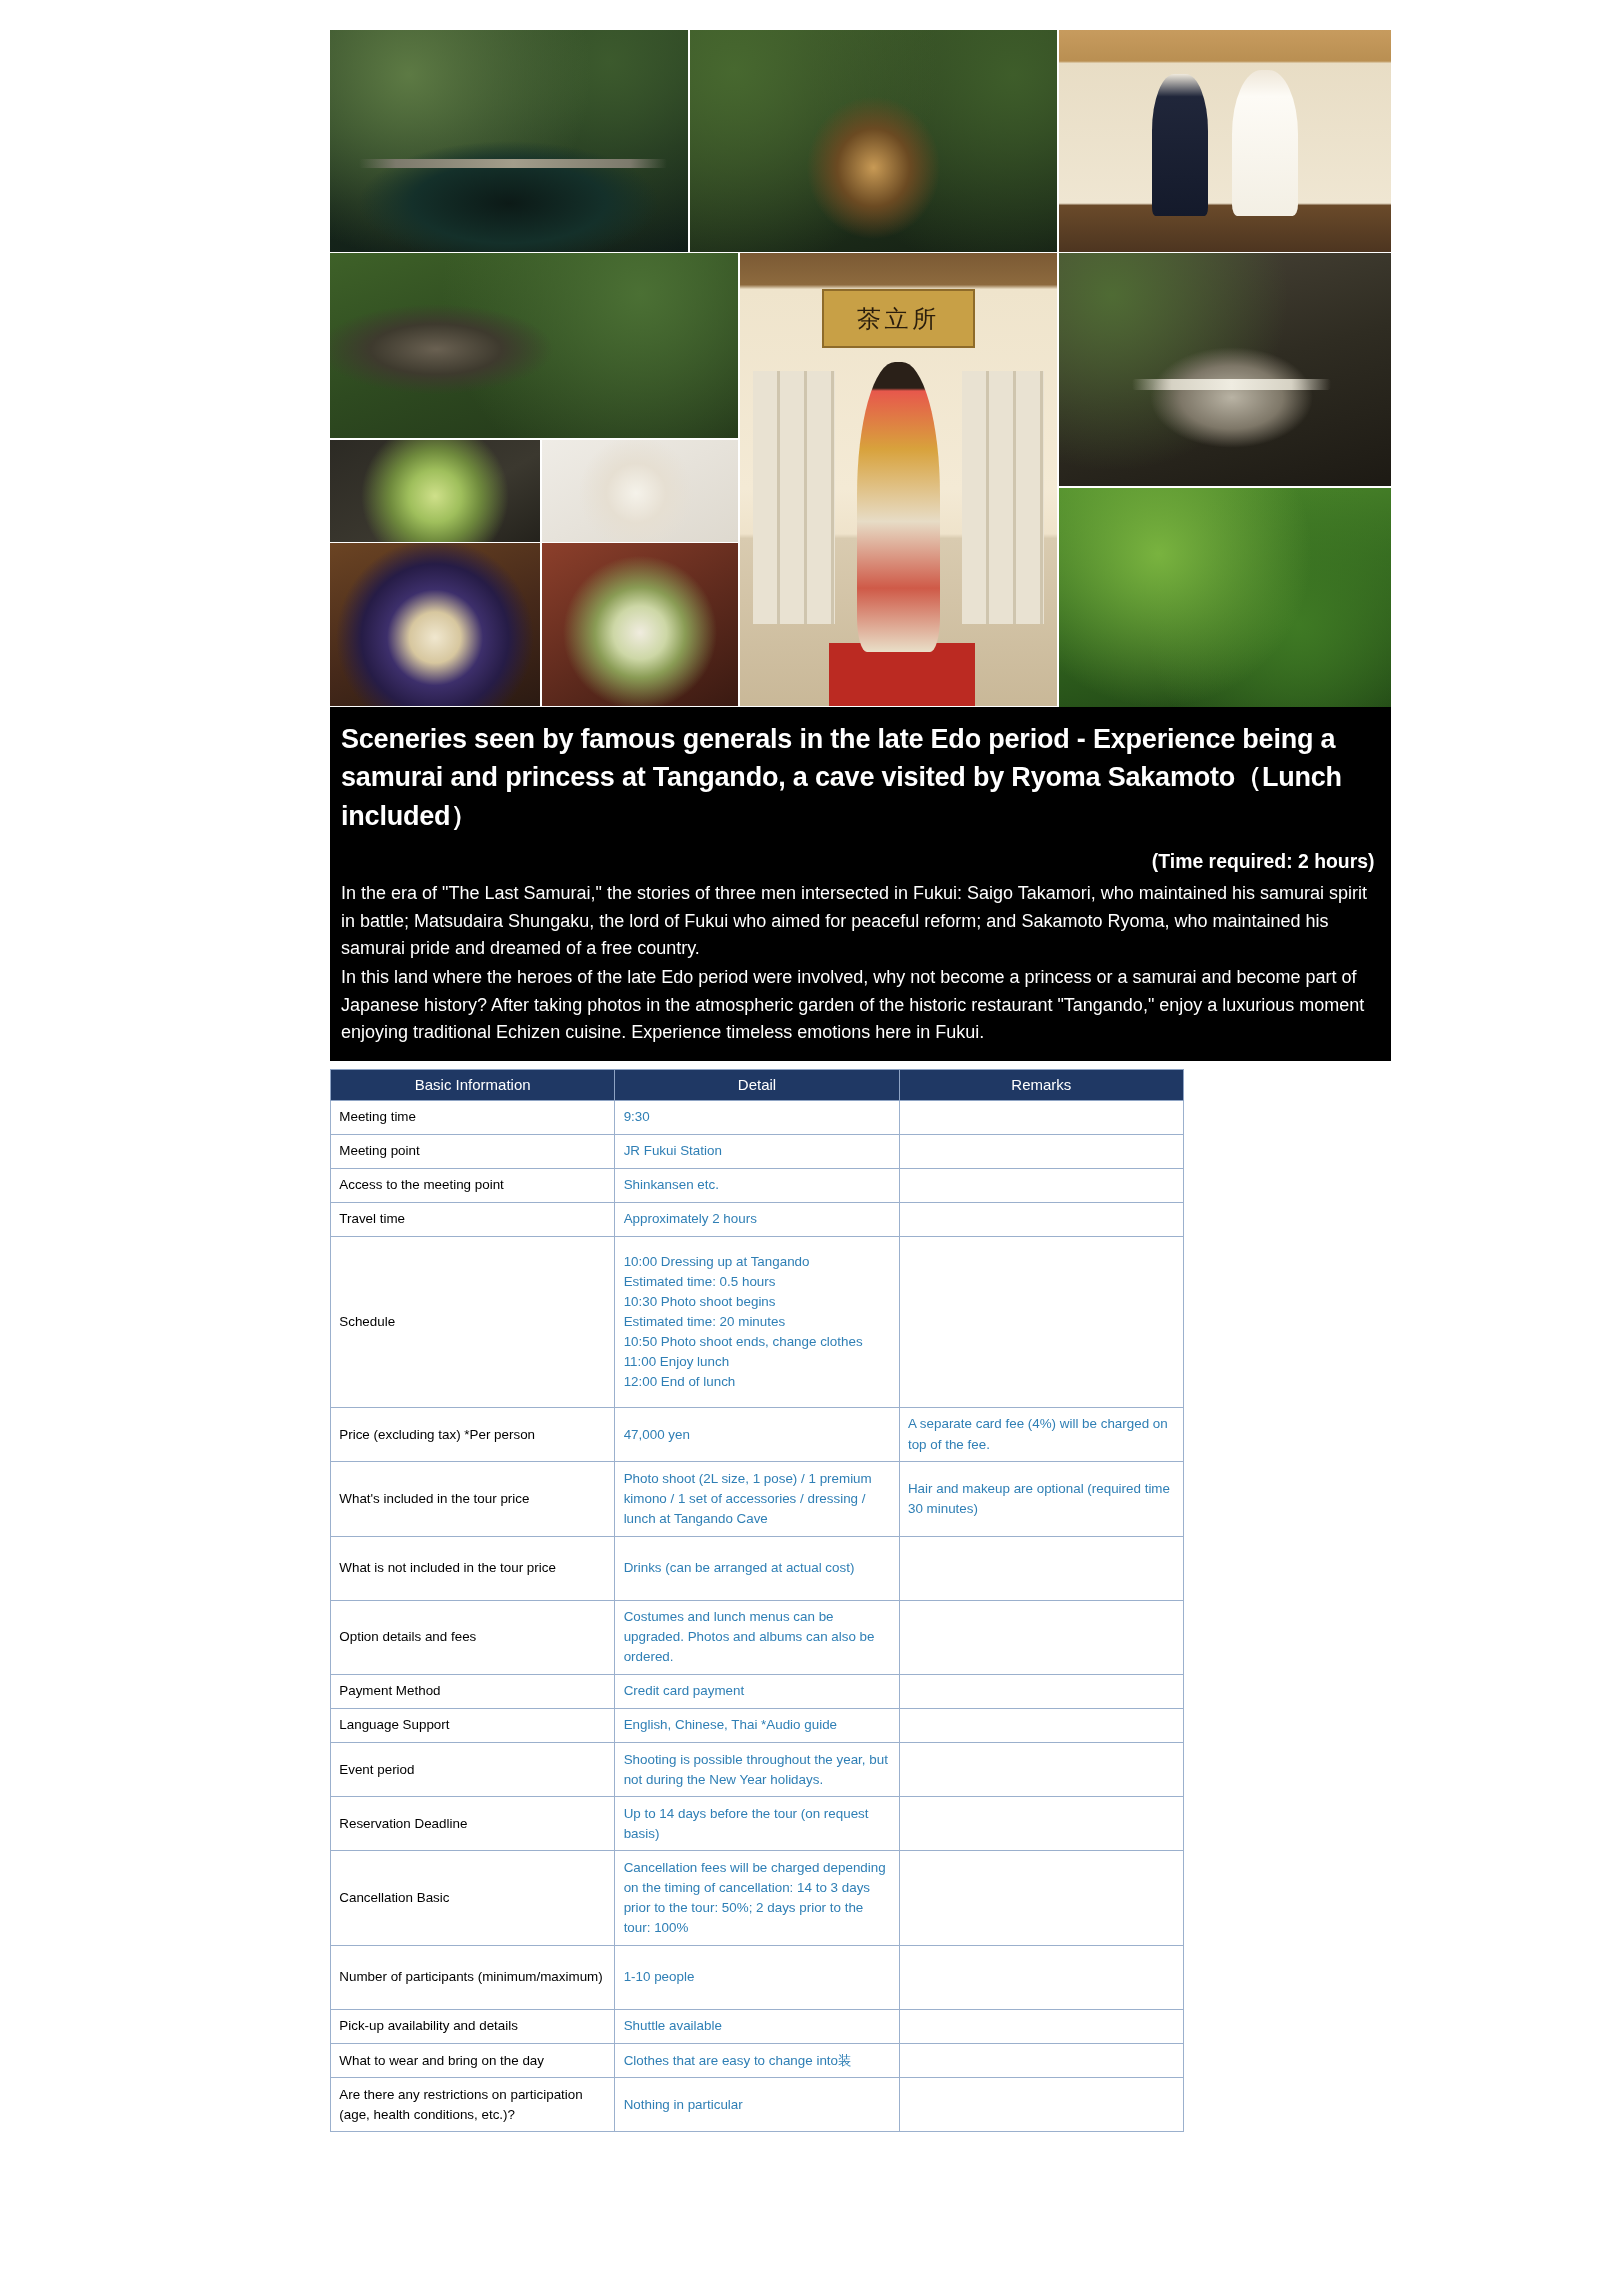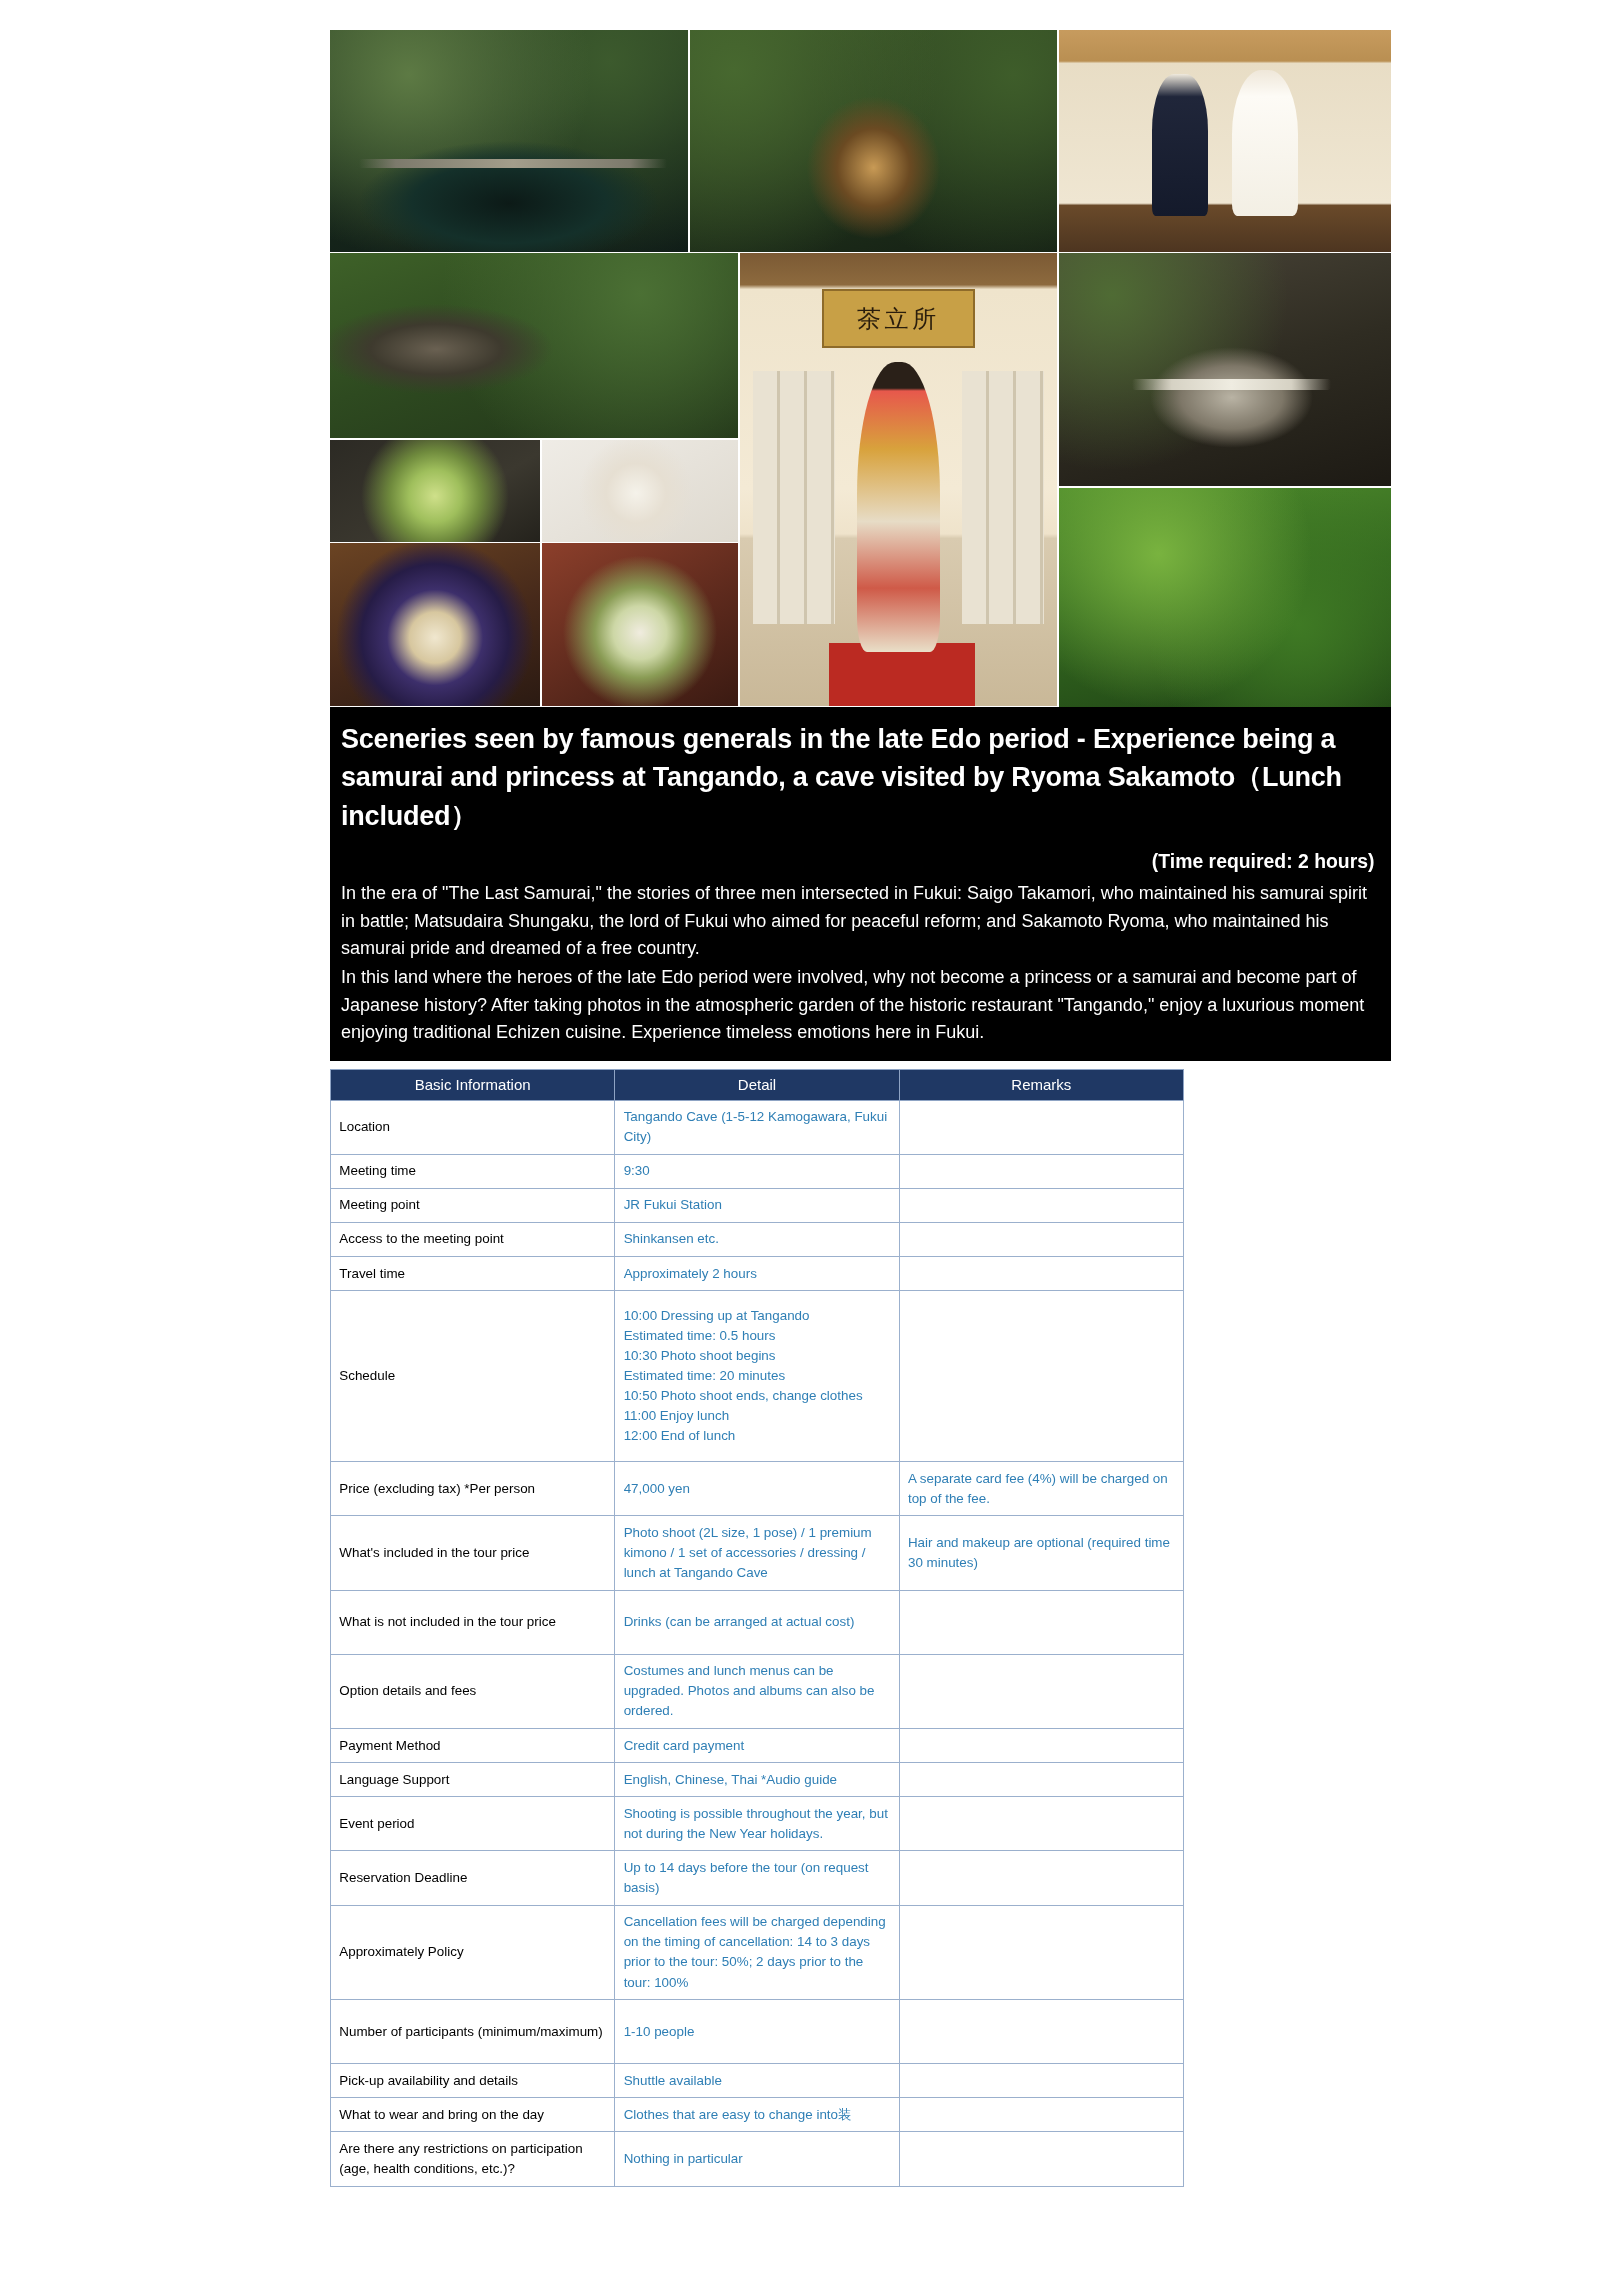--- a/index.html
+++ b/index.html
@@ -327,25 +327,20 @@
     <table class="info">
       <thead>
         <tr>
           <th>Basic Information</th>
           <th>Detail</th>
           <th>Remarks</th>
         </tr>
       </thead>
       <tbody>
           <tr>
-            <td class="label">Location</td>
-            <td class="detail">Tangando Cave (1-5-12 Kamogawara, Fukui City)</td>
-            <td class="remarks"></td>
-          </tr>
-          <tr>
             <td class="label">Meeting time</td>
             <td class="detail">9:30</td>
             <td class="remarks"></td>
           </tr>
           <tr>
             <td class="label">Meeting point</td>
             <td class="detail">JR Fukui Station</td>
             <td class="remarks"></td>
           </tr>
           <tr>
@@ -397,21 +392,21 @@
             <td class="label">Event period</td>
             <td class="detail">Shooting is possible throughout the year, but not during the New Year holidays.</td>
             <td class="remarks"></td>
           </tr>
           <tr>
             <td class="label">Reservation Deadline</td>
             <td class="detail">Up to 14 days before the tour (on request basis)</td>
             <td class="remarks"></td>
           </tr>
           <tr>
-            <td class="label mid">Approximately Policy</td>
+            <td class="label mid">Cancellation Basic</td>
             <td class="detail mid">Cancellation fees will be charged depending on the timing of cancellation: 14 to 3 days prior to the tour: 50%; 2 days prior to the tour: 100%</td>
             <td class="remarks mid"></td>
           </tr>
           <tr>
             <td class="label mid">Number of participants (minimum/maximum)</td>
             <td class="detail mid">1-10 people</td>
             <td class="remarks mid"></td>
           </tr>
           <tr>
             <td class="label">Pick-up availability and details</td>

